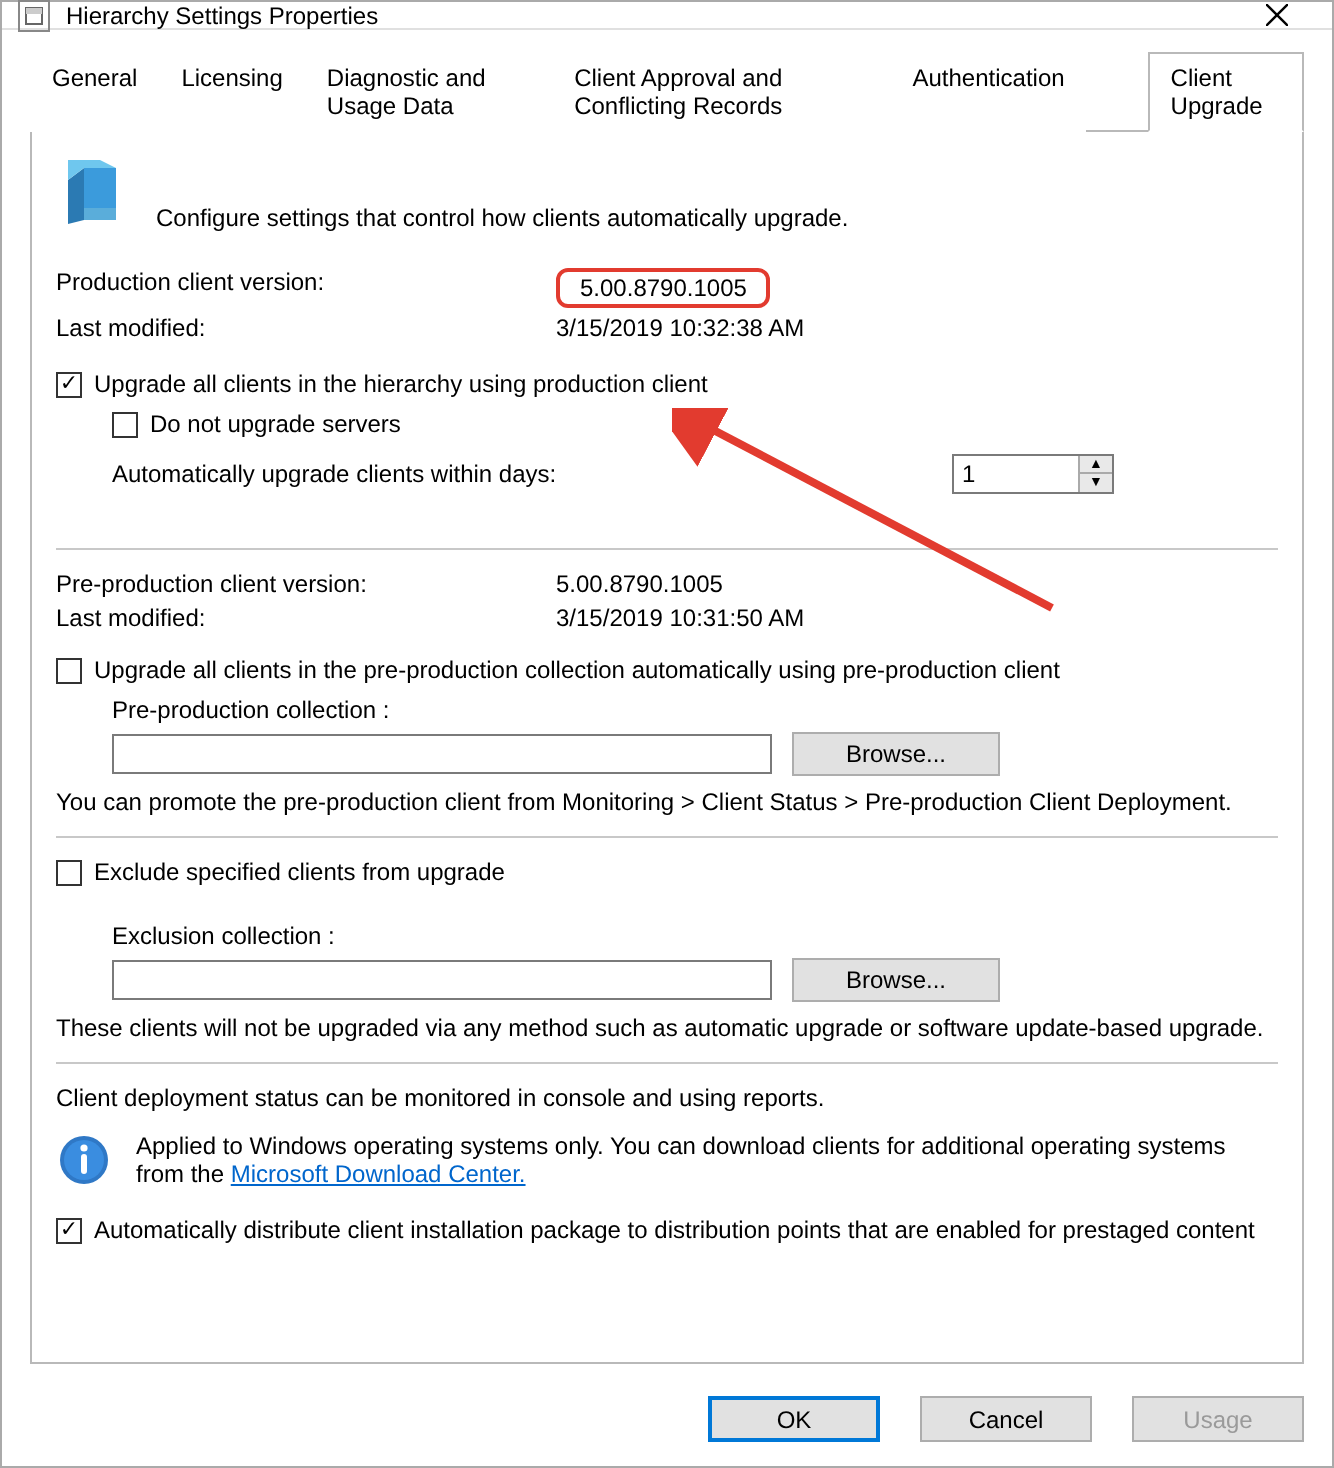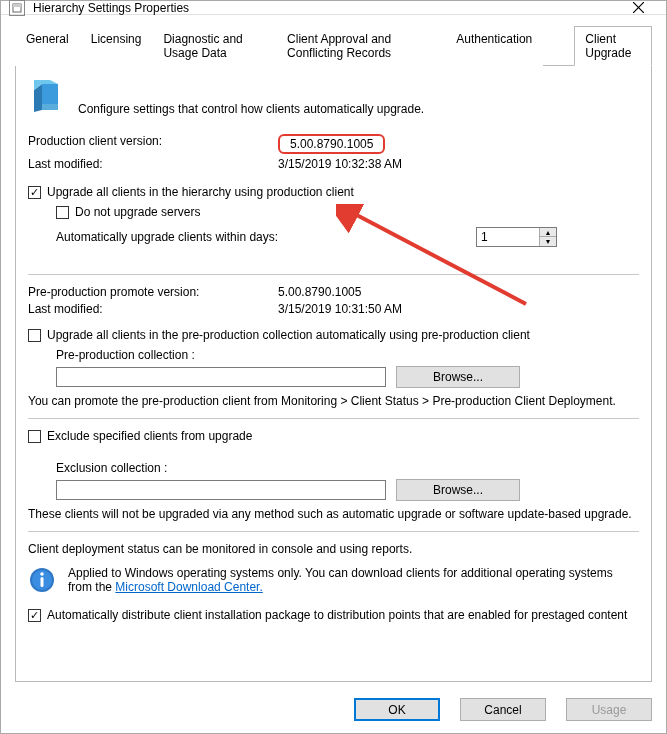--- a/index.html
+++ b/index.html
@@ -30,21 +30,21 @@
 .spinner-row { display: flex; align-items: center; margin: 8px 0 27px 28px; }
 .spinner-label { flex: 0 0 420px; }
 .spinner { display: flex; border: 1px solid #7a7a7a; height: 20px; }
 .spinner input { width: 62px; border: none; padding: 0 4px; font-size: 12px; text-align: left; outline: none; }
 .spinner-btns { display: flex; flex-direction: column; border-left: 1px solid #aaa; }
 .spinner-btn { width: 16px; height: 9px; display: flex; align-items: center; justify-content: center; background: #e9e9e9; cursor: pointer; font-size: 7px; line-height: 1; }
 .spinner-btn:first-child { border-bottom: 1px solid #aaa; }
 .sep { border: none; border-top: 1px solid #c8c8c8; margin: 10px 0; }
 .collection-row { display: flex; margin: 4px 0 6px 28px; align-items: center; }
 .collection-input { width: 330px; height: 20px; border: 1px solid #7a7a7a; padding: 0 4px; font-size: 12px; }
-.browse-btn { width: 124px; height: 22px; margin-left: 10px; border: 1px solid #adadad; background: #e1e1e1; font-size: 12px; cursor: pointer; }
+.browse-btn { width: 104px; height: 22px; margin-left: 10px; border: 1px solid #adadad; background: #e1e1e1; font-size: 12px; cursor: pointer; }
 .note { font-size: 12px; margin: 6px 0; }
 .link { color: #0066cc; text-decoration: underline; cursor: pointer; }
 .info-row { display: flex; align-items: flex-start; margin: 10px 0 14px 0; }
 .info-icon { width: 28px; height: 28px; margin-right: 12px; flex-shrink: 0; }
 .buttons { display: flex; justify-content: flex-end; gap: 20px; padding: 8px 14px 12px 0; }
 .btn { width: 86px; height: 23px; border: 1px solid #adadad; background: #e1e1e1; font-size: 12px; cursor: pointer; }
 .btn.primary { border: 2px solid #0078d7; background: #e1e1e1; }
 .btn.disabled { color: #9a9a9a; cursor: default; }
 .arrow-svg { position: absolute; top: 138px; left: 320px; pointer-events: none; }
 </style>
@@ -117,21 +117,21 @@
           <div class="spinner-btns">
             <div class="spinner-btn">▲</div>
             <div class="spinner-btn">▼</div>
           </div>
         </div>
       </div>
 
       <hr class="sep">
 
       <div class="row">
-        <div class="label-col">Pre-production promote version:</div>
+        <div class="label-col">Pre-production client version:</div>
         <div class="value-col">5.00.8790.1005</div>
       </div>
       <div class="row">
         <div class="label-col">Last modified:</div>
         <div class="value-col">3/15/2019 10:31:50 AM</div>
       </div>
 
       <div class="checkbox-row" style="margin-top:12px;">
         <div class="checkbox"></div>
         <span>Upgrade all clients in the pre-production collection automatically using pre-production client</span>

